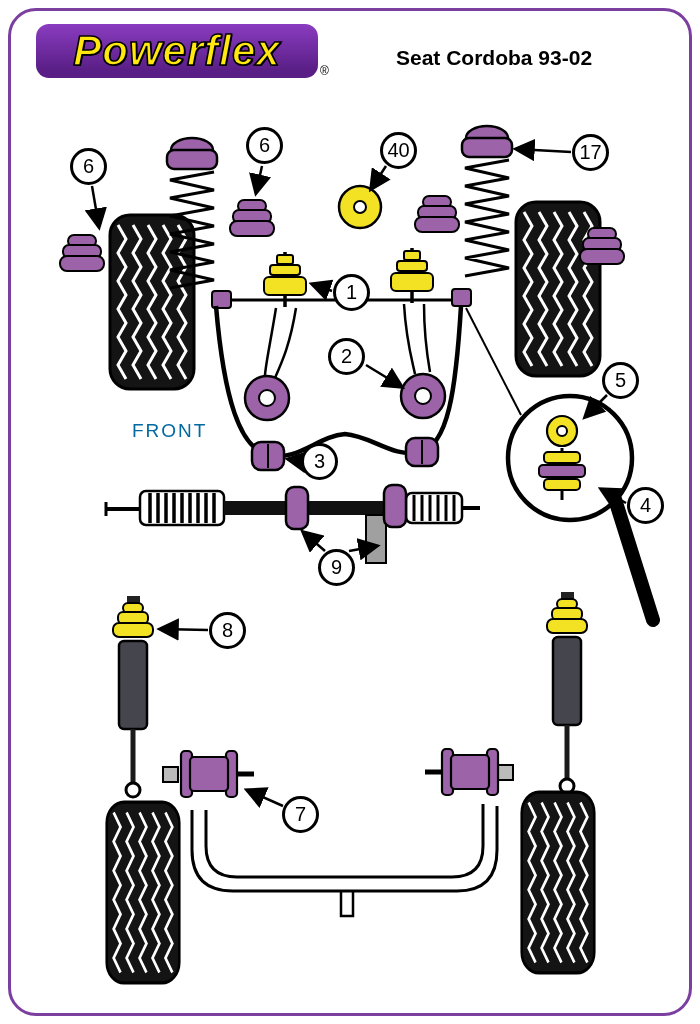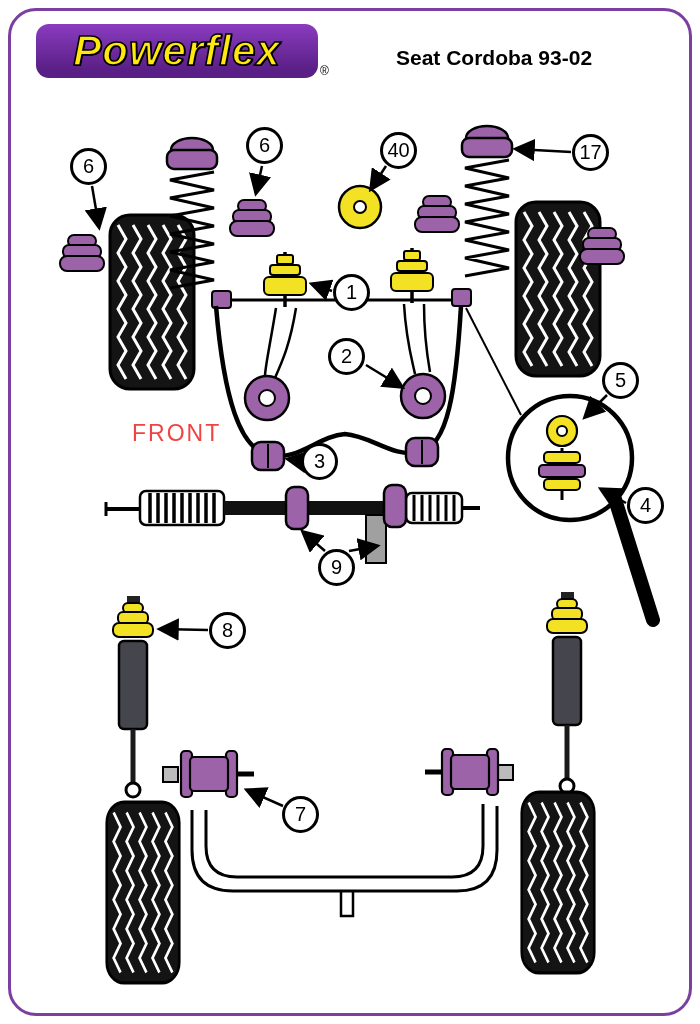--- a/index.html
+++ b/index.html
@@ -9,22 +9,22 @@
           border:3.5px solid #7b3fa0;border-radius:28px;pointer-events:none;}
   .logo{position:absolute;left:36px;top:24px;width:282px;height:54px;
         background:linear-gradient(180deg,#8a3cc0 0%,#5a1f86 85%);
         border-radius:13px;display:flex;align-items:center;justify-content:center;}
   .logo-text{font-style:italic;font-weight:800;font-size:42px;color:#ffe70f;
         letter-spacing:1px;-webkit-text-stroke:1.6px #000;
         text-shadow:1px 1px 0 #000;}
   .reg{position:absolute;left:320px;top:64px;font-size:12px;color:#000;}
   .title{position:absolute;left:396px;top:46px;width:280px;font-size:21px;
         font-weight:600;color:#000;white-space:nowrap;}
-  .front-label{position:absolute;left:132px;top:420px;font-size:23px;
-        letter-spacing:2px;color:#ef4444;}
+  .front-label{position:absolute;left:132px;top:420px;font-size:19px;
+        letter-spacing:2px;color:#0369a1;}
   .callout{position:absolute;width:37px;height:37px;box-sizing:border-box;
         border:3px solid #000;border-radius:50%;background:#fff;
         display:flex;align-items:center;justify-content:center;
         font-size:20px;color:#000;z-index:5;}
   svg{position:absolute;left:0;top:0;}
 </style>
 </head>
 <body>
 
 <div class="canvas">

